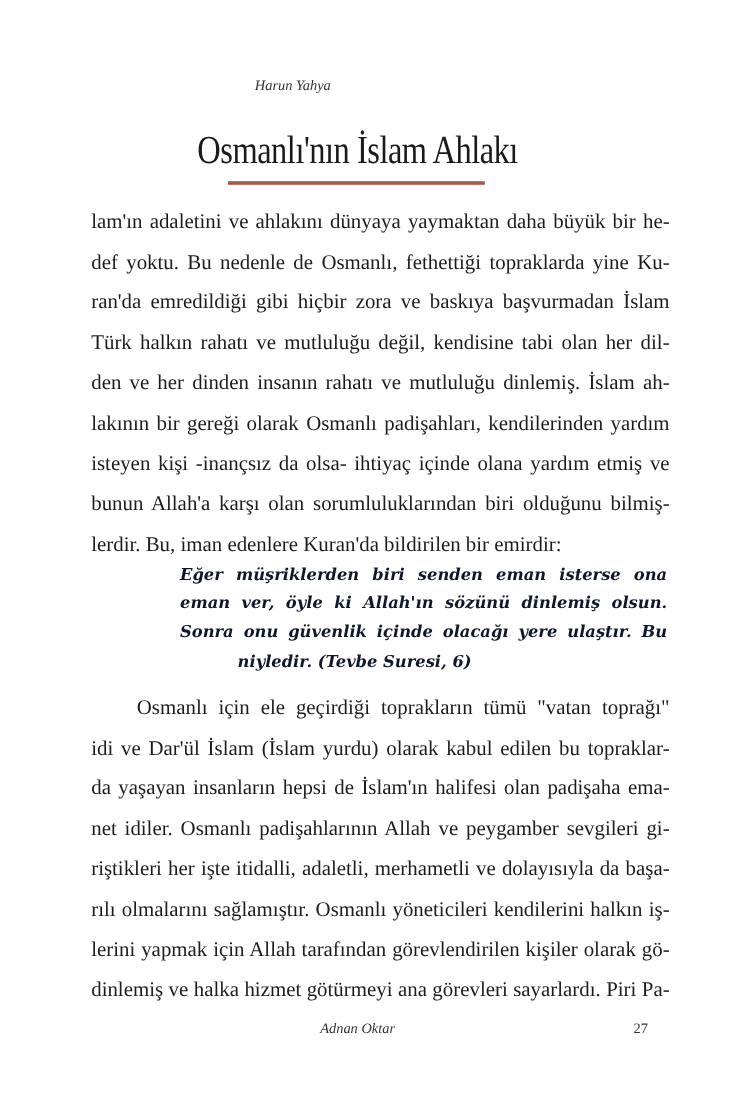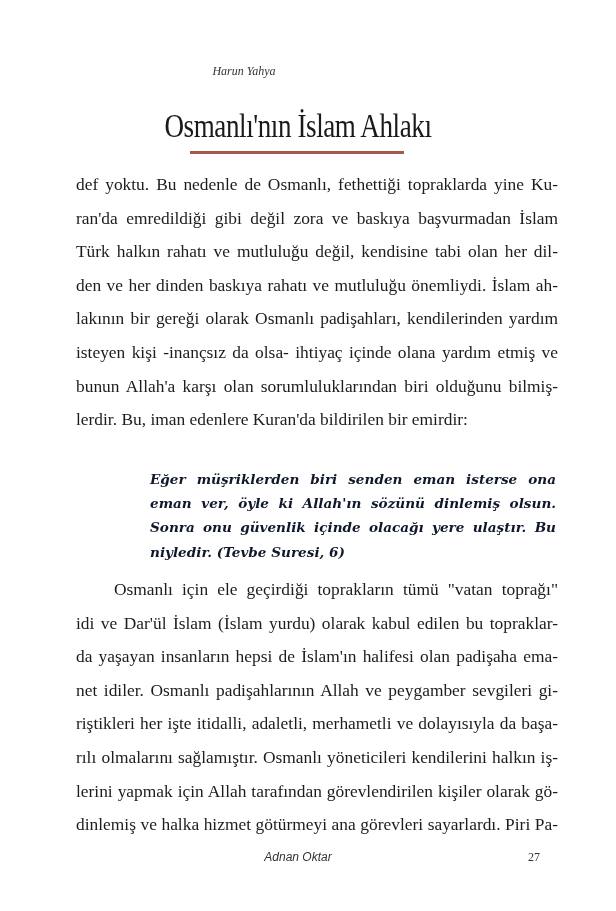--- a/index.html
+++ b/index.html
@@ -25,45 +25,46 @@
   .body-text .line.last { text-align-last: left; }
   .body-text .line.indent { padding-left: 38px; }
   .p1 { top: 168px; }
   .p2 { top: 573px; }
   .quote {
     position: absolute; left: 150px; top: 467px; width: 406px;
     font-family: "DejaVu Serif", serif; font-style: italic; font-weight: bold;
     font-size: 13.6px; line-height: 24.2px; color: #0f172a;
   }
   .quote .line { display: block; text-align: justify; text-align-last: justify; white-space: nowrap; height: 24.2px; }
-  .quote .line.last { text-align-last: left; }
+  .quote .line.last { text-align-last: left; margin-left: 48px; }
   .footer-author {
     position: absolute; top: 850px; left: 0; width: 596px; text-align: center;
-    font-family: Liberation Sans, sans-serif; font-style: italic; font-size: 12px; color: #333;
+    font-family: Liberation Serif, serif; font-style: italic; font-size: 12px; color: #333;
   }
   .page-number {
     position: absolute; top: 850px; left: 528px; width: 30px; 
     font-family: "Liberation Serif", serif; font-size: 12px; color: #333;
   }
 </style>
 </head>
 <body>
 
 <div class="page">
 
   <div class="running-head">Harun Yahya</div>
 
   <div class="chapter-title">Osmanlı'nın İslam Ahlakı</div>
   <div class="title-rule"></div>
 
   <div class="body-text p1">
+    <span class="line">lam'ın adaletini ve ahlakını dünyaya yaymaktan daha büyük bir he-</span>
     <span class="line">def yoktu. Bu nedenle de Osmanlı, fethettiği topraklarda yine Ku-</span>
-    <span class="line">ran'da emredildiği gibi değil zora ve baskıya başvurmadan İslam</span>
+    <span class="line">ran'da emredildiği gibi hiçbir zora ve baskıya başvurmadan İslam</span>
     <span class="line">Türk halkın rahatı ve mutluluğu değil, kendisine tabi olan her dil-</span>
-    <span class="line">den ve her dinden baskıya rahatı ve mutluluğu önemliydi. İslam ah-</span>
+    <span class="line">den ve her dinden insanın rahatı ve mutluluğu dinlemiş. İslam ah-</span>
     <span class="line">lakının bir gereği olarak Osmanlı padişahları, kendilerinden yardım</span>
     <span class="line">isteyen kişi -inançsız da olsa- ihtiyaç içinde olana yardım etmiş ve</span>
     <span class="line">bunun Allah'a karşı olan sorumluluklarından biri olduğunu bilmiş-</span>
     <span class="line last">lerdir. Bu, iman edenlere Kuran'da bildirilen bir emirdir:</span>
   </div>
 
   <div class="quote">
     <span class="line">Eğer müşriklerden biri senden eman isterse ona</span>
     <span class="line">eman ver, öyle ki Allah'ın sözünü dinlemiş olsun.</span>
     <span class="line">Sonra onu güvenlik içinde olacağı yere ulaştır. Bu</span>

